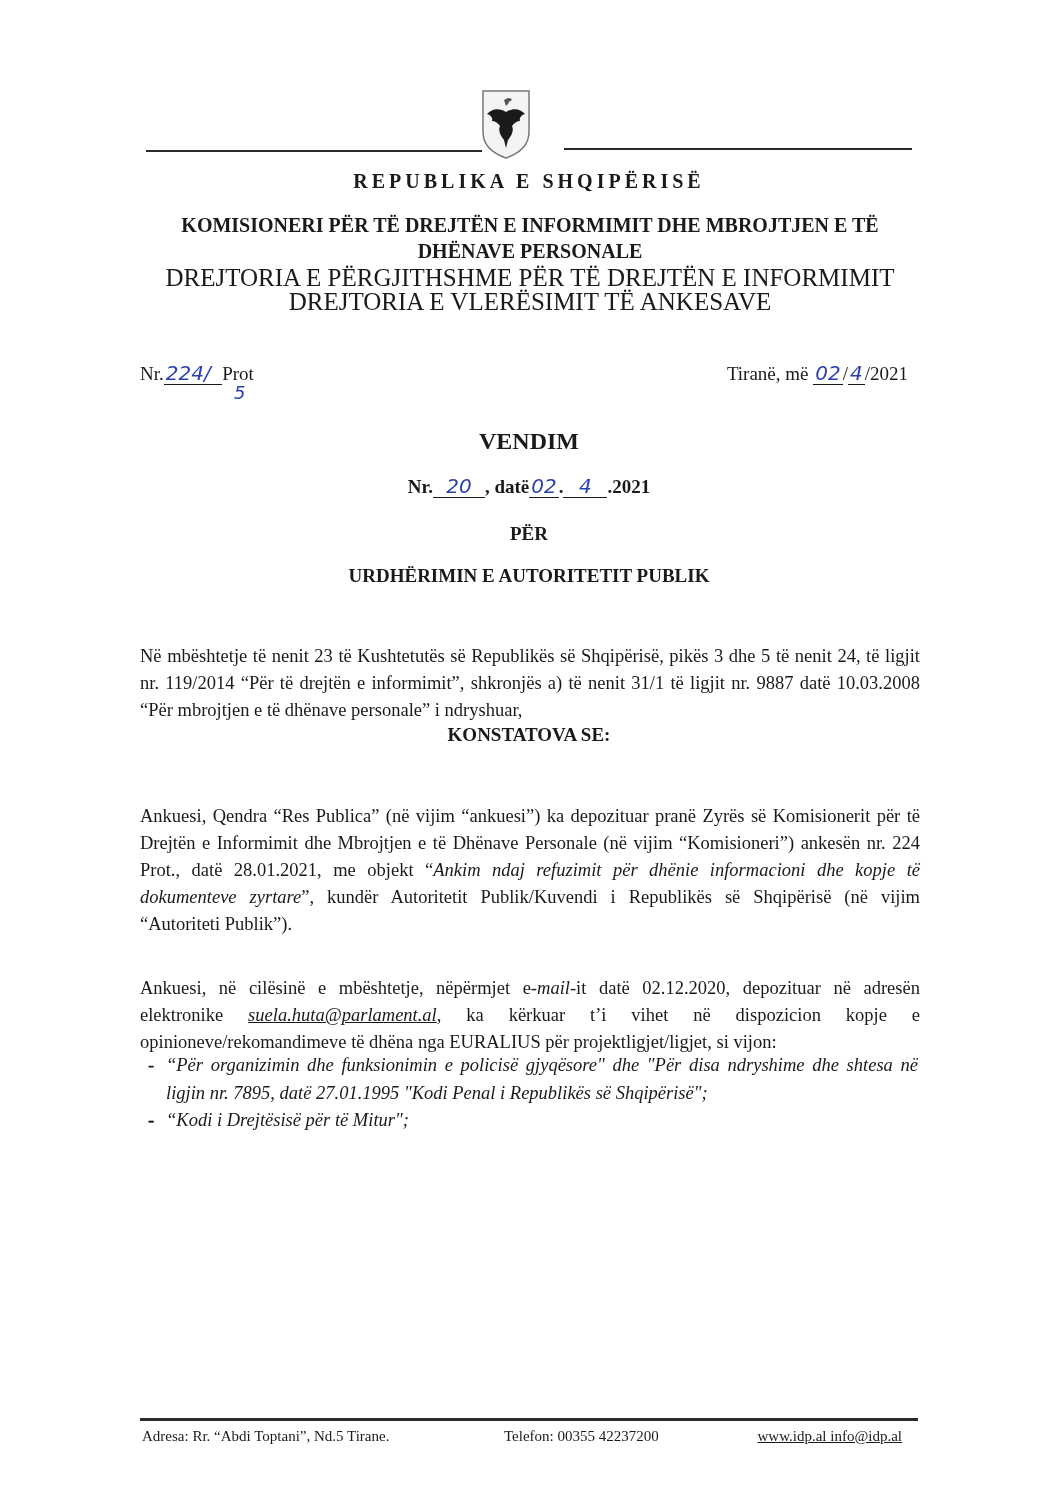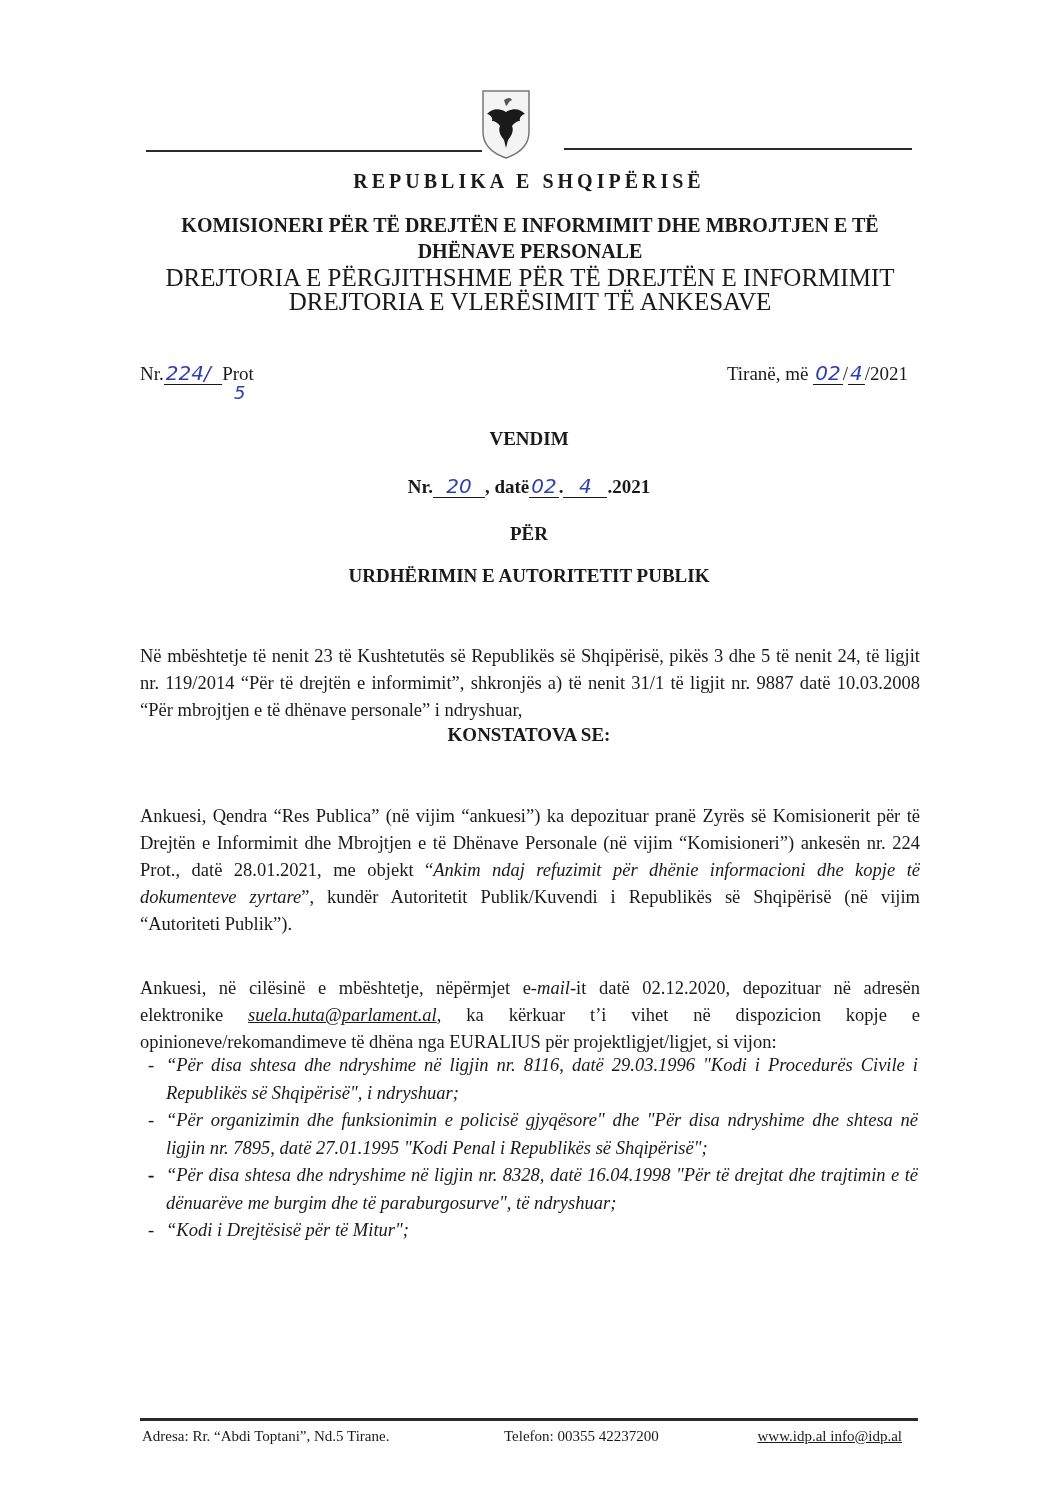--- a/index.html
+++ b/index.html
@@ -16,21 +16,21 @@
     .republika { top: 170px; font-size: 20px; font-weight: bold; letter-spacing: 4px; }
     .komisioneri { top: 212px; font-size: 20px; font-weight: bold; line-height: 26px; left: 140px; width: 780px; }
     .drejtoria { top: 266px; font-size: 25px; line-height: 24px; left: 140px; width: 780px; }
 
     .nr-prot { left: 140px; top: 363px; font-size: 19px; }
     .hand { font-family: "DejaVu Sans", sans-serif; color: #2b3fae; font-style: italic; font-size: 20px; }
     .u { display: inline-block; border-bottom: 1px solid #1a1a1a; padding: 0 2px; line-height: 20px; }
     .slash-5 { left: 234px; top: 382px; font-size: 18px; }
     .tirane { right: 150px; top: 363px; font-size: 19px; }
 
-    .vendim { top: 428px; font-size: 19px; font-weight: bold; }
+    .vendim { top: 428px; font-size: 24px; font-weight: bold; }
     .vendim-nr { top: 476px; font-size: 19px; font-weight: bold; }
     .per { top: 523px; font-size: 19px; font-weight: bold; }
     .urdh { top: 565px; font-size: 19px; font-weight: bold; }
 
     .para { left: 140px; width: 780px; font-size: 18.5px; line-height: 27px; text-align: justify; margin-top: 33px; }
     .p1 { top: 610px; }
     .konst { top: 724px; font-size: 19px; font-weight: bold; }
     .p2 { top: 770px; }
     .p3 { top: 942px; }
     .email { font-style: italic; text-decoration: underline; }
@@ -91,23 +91,23 @@
 
 <div class="abs para p1">Në mbështetje të nenit 23 të Kushtetutës së Republikës së Shqipërisë, pikës 3 dhe 5 të nenit 24, të ligjit nr. 119/2014 “Për të drejtën e informimit”, shkronjës a) të nenit 31/1 të ligjit nr. 9887 datë 10.03.2008 “Për mbrojtjen e të dhënave personale” i ndryshuar,</div>
 
 <div class="abs center konst">KONSTATOVA SE:</div>
 
 <div class="abs para p2"><span>Ankuesi, Qendra “Res Publica” (në vijim “ankuesi”) ka depozituar pranë Zyrës së Komisionerit për të Drejtën e Informimit dhe Mbrojtjen e të Dhënave Personale (në vijim “Komisioneri”) ankesën nr. 224 Prot., datë 28.01.2021, me objekt “</span><span class="it">Ankim ndaj refuzimit për dhënie informacioni dhe kopje të dokumenteve zyrtare</span><span>”, kundër Autoritetit Publik/Kuvendi i Republikës së Shqipërisë (në vijim “Autoriteti Publik”).</span></div>
 
 <div class="abs para p3"><span>Ankuesi, në cilësinë e mbështetje, nëpërmjet e-</span><span class="it">mail</span><span>-it datë 02.12.2020, depozituar në adresën elektronike </span><span class="email">suela.huta@parlament.al</span><span>, ka kërkuar t’i vihet në dispozicion kopje e opinioneve/rekomandimeve të dhëna nga EURALIUS për projektligjet/ligjet, si vijon:</span></div>
 
 <ul class="abs list">
-  <li><span class="dash">-</span><span>“Për disa shtesa dhe ndryshime në ligjin nr. 8116, datë 29.03.1996 "Kodi i Procedurës Civile i Republikës së Shqipërisë", i ndryshuar;</span></li>
+  <li><span class="dash">-</span></li>
   <li><span class="dash">-</span><span>“Për organizimin dhe funksionimin e policisë gjyqësore" dhe "Për disa ndryshime dhe shtesa në ligjin nr. 7895, datë 27.01.1995 "Kodi Penal i Republikës së Shqipërisë";</span></li>
   <li><span class="dash">-</span></li>
-  <li><span class="dash">-</span><span>“Për disa shtesa dhe ndryshime në ligjin nr. 8328, datë 16.04.1998 "Për të drejtat dhe trajtimin e të dënuarëve me burgim dhe të paraburgosurve", të ndryshuar;</span></li>
+  <li><span class="dash">-</span></li>
   <li><span class="dash">-</span><span>“Kodi i Drejtësisë për të Mitur";</span></li>
 </ul>
 
 <div class="abs footer-rule"></div>
 <div class="abs footer f-addr">Adresa: Rr. “Abdi Toptani”, Nd.5 Tirane.</div>
 <div class="abs footer f-tel">Telefon: 00355 42237200</div>
 <div class="abs footer f-web">www.idp.al info@idp.al</div>
 
 </body></html>

